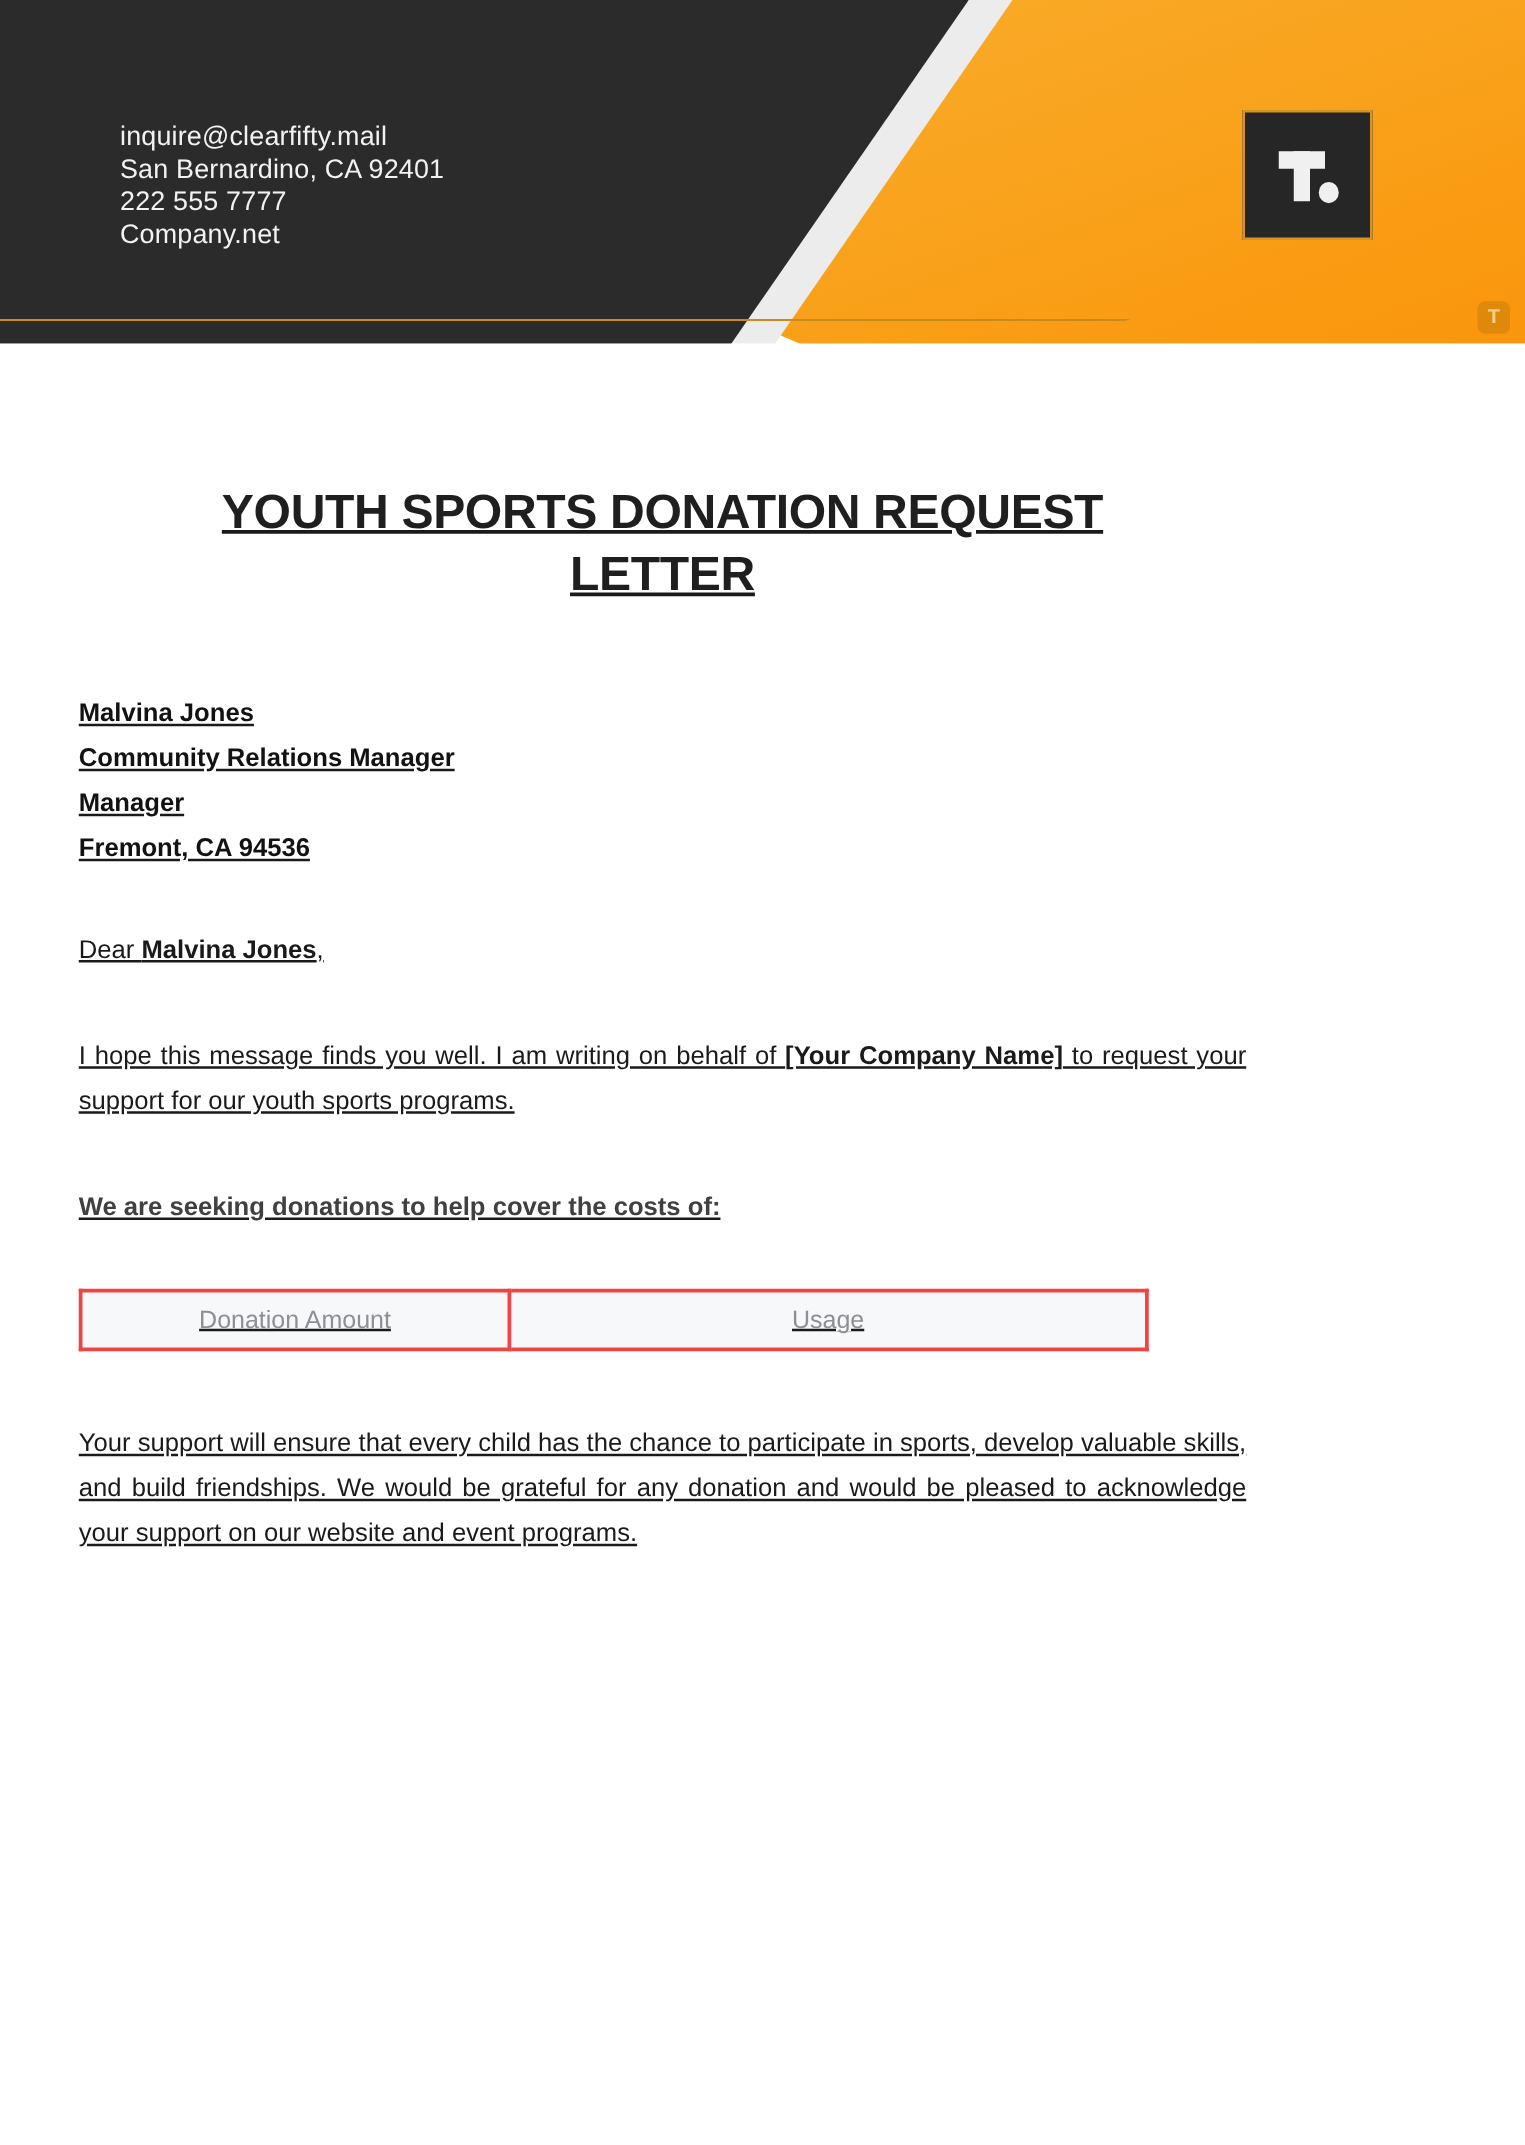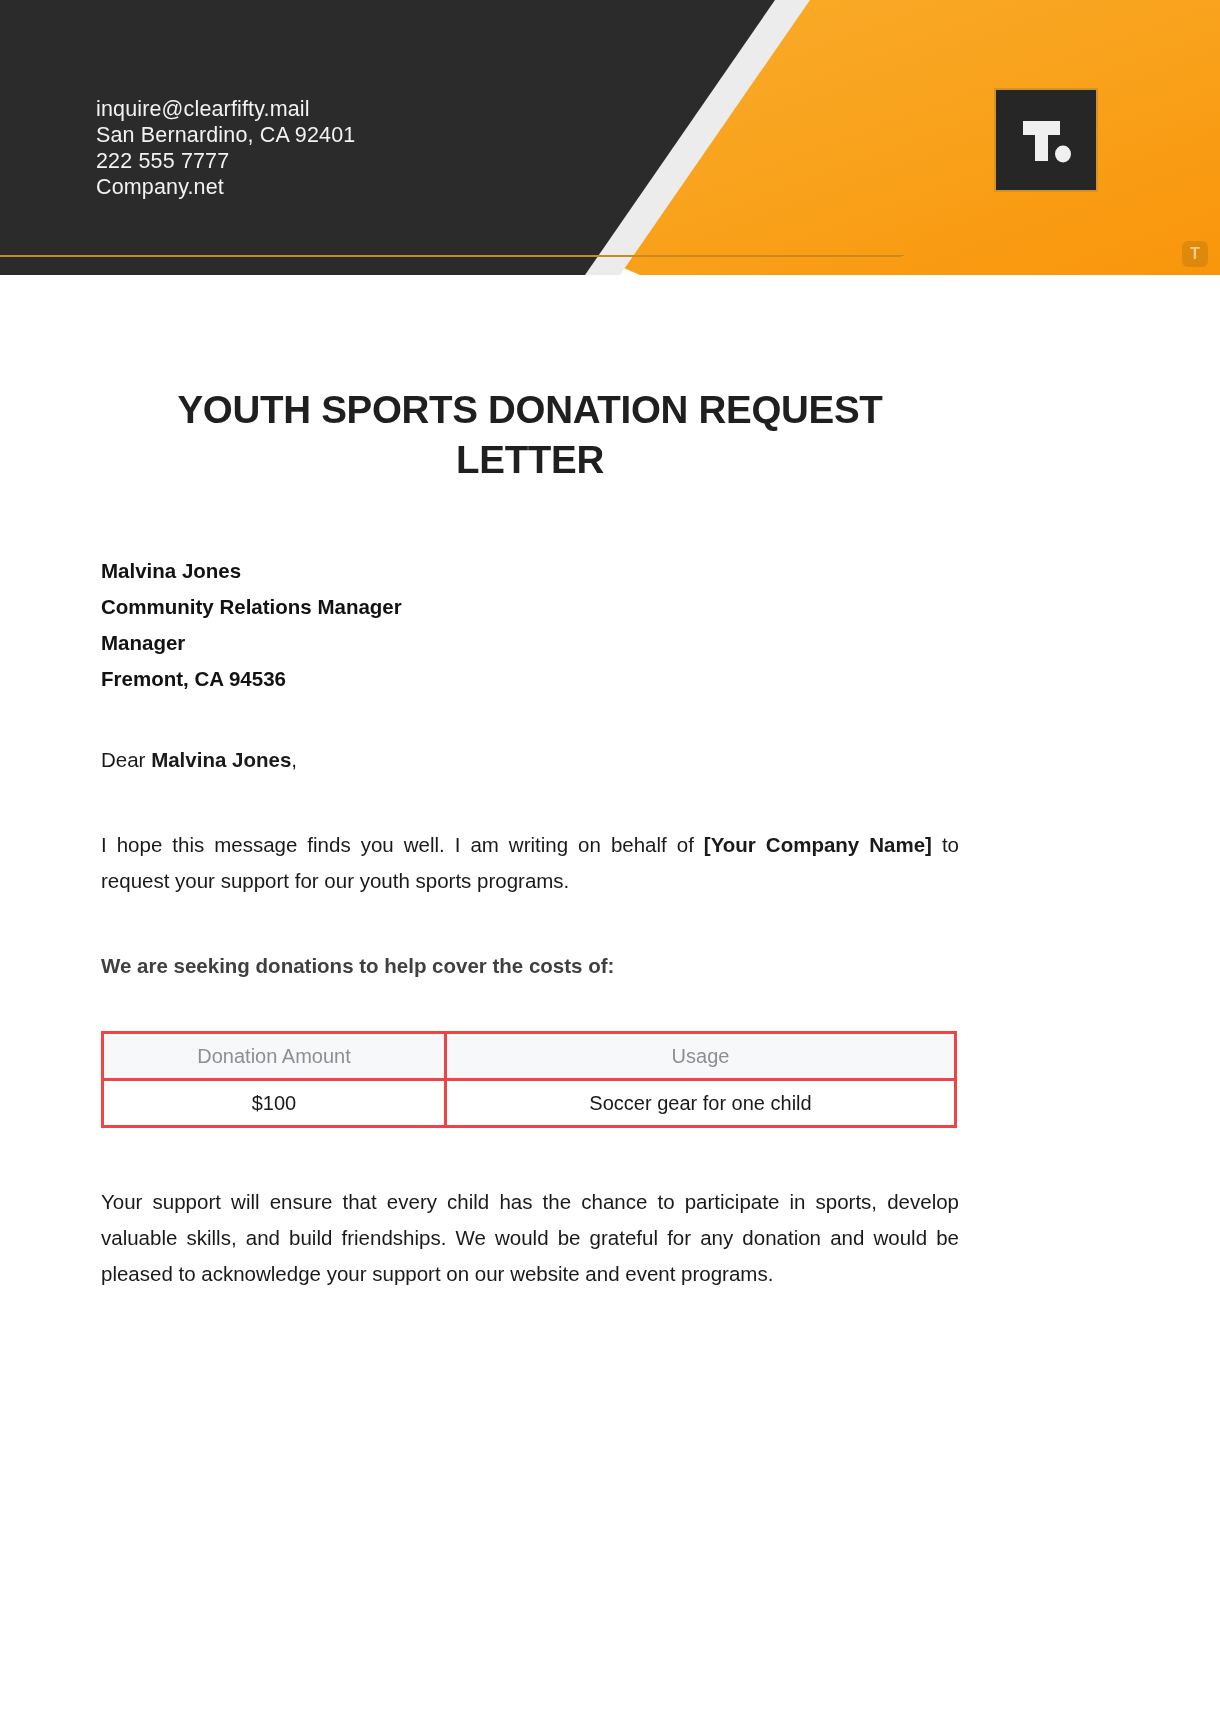--- a/index.html
+++ b/index.html
@@ -99,23 +99,24 @@
     align-items: center;
     justify-content: center;
     font-size: 16px;
     font-weight: bold;
     color: rgba(255, 220, 160, 0.85);
     line-height: 1;
   }
 
   
   .page {
-    padding: 0 101px;
+    padding: 0 63px;
     box-sizing: border-box;
     width: 1060px;
+    text-decoration: underline;
   }
   .doc-title {
     margin: 0;
     padding-top: 110px;
     text-align: center;
     font-size: 38.5px;
     font-weight: bold;
     line-height: 50px;
     letter-spacing: -0.3px;
     color: #1f1f1f;
@@ -245,22 +246,18 @@
       <col class="c1">
       <col class="c2">
     </colgroup>
     <thead>
       <tr>
         <th>Donation Amount</th>
         <th>Usage</th>
       </tr>
     </thead>
     <tbody>
-      <tr>
-        <td>$100</td>
-        <td>Soccer gear for one child</td>
-      </tr>
     </tbody>
   </table>
 
   <p class="para-closing">Your support will ensure that every child has the chance to participate in sports, develop valuable skills, and build friendships. We would be grateful for any donation and would be pleased to acknowledge your support on our website and event programs.</p>
 
 </div>
 
 </body></html>

